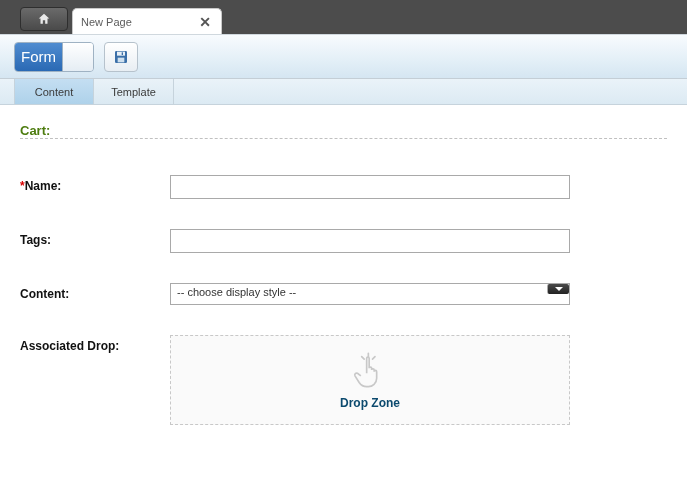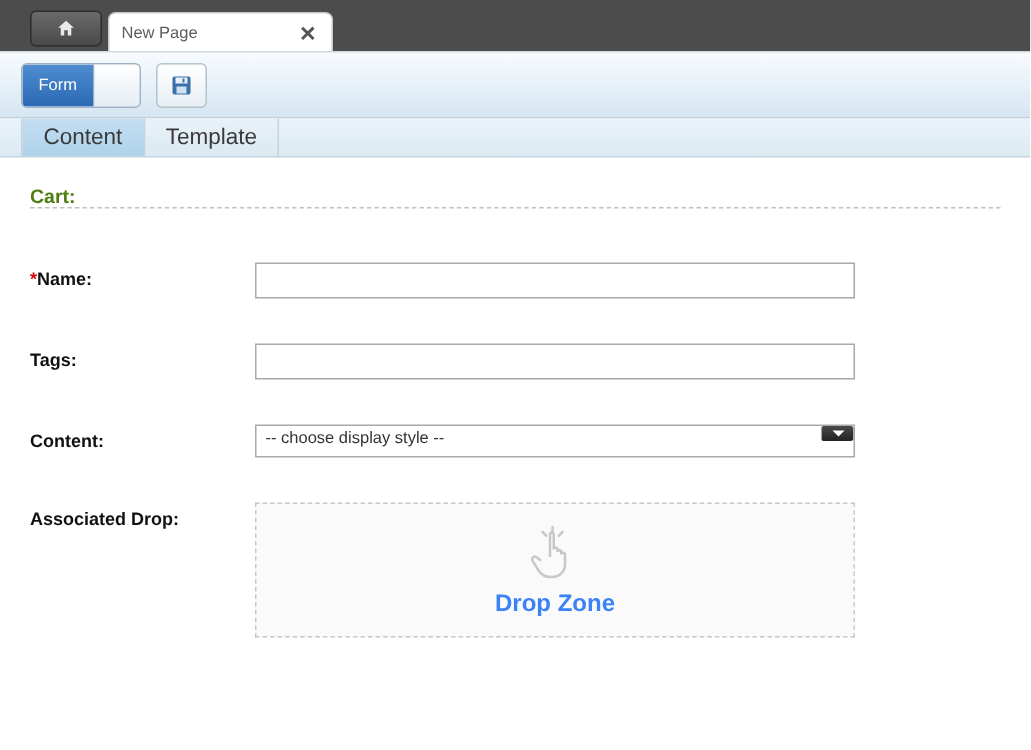--- a/index.html
+++ b/index.html
@@ -31,41 +31,41 @@
     background: linear-gradient(#f8fbfe, #e3eff7 60%, #d5e6f2);
     border-top: 1px solid #d0d8de; border-bottom: 1px solid #c4ced6;
     display: flex; align-items: center; padding: 0 14px; gap: 10px;
   }
   .mode-toggle {
     display: flex; height: 30px; border: 1px solid #9fb2c3; border-radius: 4px; overflow: hidden;
   }
   .mode-form {
     width: 48px; display: flex; align-items: center; justify-content: center;
     color: #fff; background: linear-gradient(#4f8cd0, #2a69b4);
-    font-size: 11px; cursor: pointer;
+    font-size: 15px; cursor: pointer;
     border-right: 1px solid #9fb2c3;
   }
   .mode-other {
     width: 30px; background: linear-gradient(#ffffff, #e5edf4); cursor: pointer;
   }
   .save-btn {
     width: 34px; height: 30px; border: 1px solid #b6c2cc; border-radius: 4px;
     background: linear-gradient(#ffffff, #e8eef3);
     display: flex; align-items: center; justify-content: center; cursor: pointer;
   }
   .save-btn svg { width: 16px; height: 16px; }
 
   
   .subtabs {
     height: 26px; background: linear-gradient(#eaf3f9, #dceaf3);
     border-bottom: 1px solid #c6d3dc; display: flex; align-items: stretch; padding-left: 14px;
   }
   .subtab {
     min-width: 80px; padding: 0 14px; display: flex; align-items: center; justify-content: center;
-    color: #3a3a3a; font-size: 15px; border-right: 1px solid #c6d3dc; cursor: pointer;
+    color: #3a3a3a; font-size: 11px; border-right: 1px solid #c6d3dc; cursor: pointer;
     background: linear-gradient(#e9f2f8, #dbe9f2);
   }
   .subtab.active {
     background: linear-gradient(#c4def2, #aed2ea);
     border-left: 1px solid #c6d3dc;
   }
 
   
   .content { padding: 18px 20px 10px 20px; }
   .section-title {
@@ -100,21 +100,21 @@
     display: flex; align-items: center; justify-content: center; cursor: pointer;
   }
   .select-btn svg { width: 10px; height: 10px; fill: #fff; }
 
   .dropzone {
     width: 100%; height: 90px; border: 1px dashed #c8c8c8; background: #fafafa;
     display: flex; flex-direction: column; align-items: center; justify-content: center;
     color: #c4c4c4;
   }
   .dropzone svg { width: 40px; height: 40px; stroke: #c8c8c8; fill: none; stroke-width: 2; }
-  .dropzone-label { margin-top: 6px; font-weight: bold; font-size: 16px; color: #3b82f6; }
+  .dropzone-label { margin-top: 6px; font-weight: bold; font-size: 12px; color: #0c4a6e; }
 </style>
 </head>
 <body>
 
 <div class="app">
 
   <div class="titlebar">
     <div class="home-btn">
       <svg viewBox="0 0 24 24">
           <path d="M12 3l9 8h-3v9h-4v-6h-4v6H6v-9H3z"></path>

